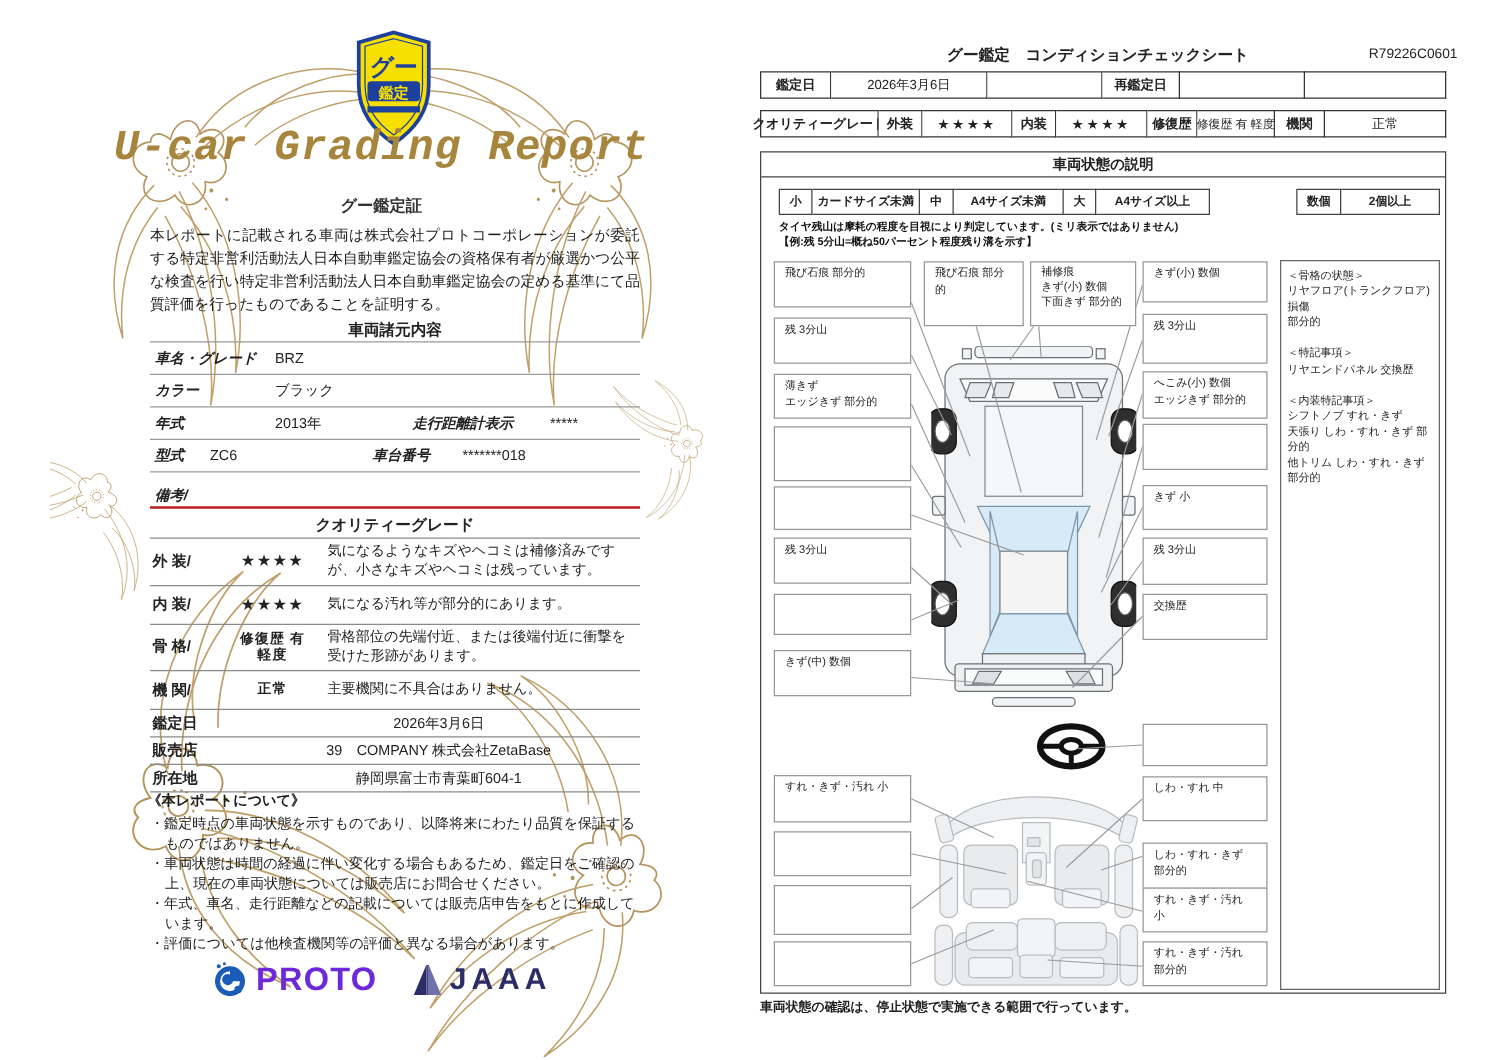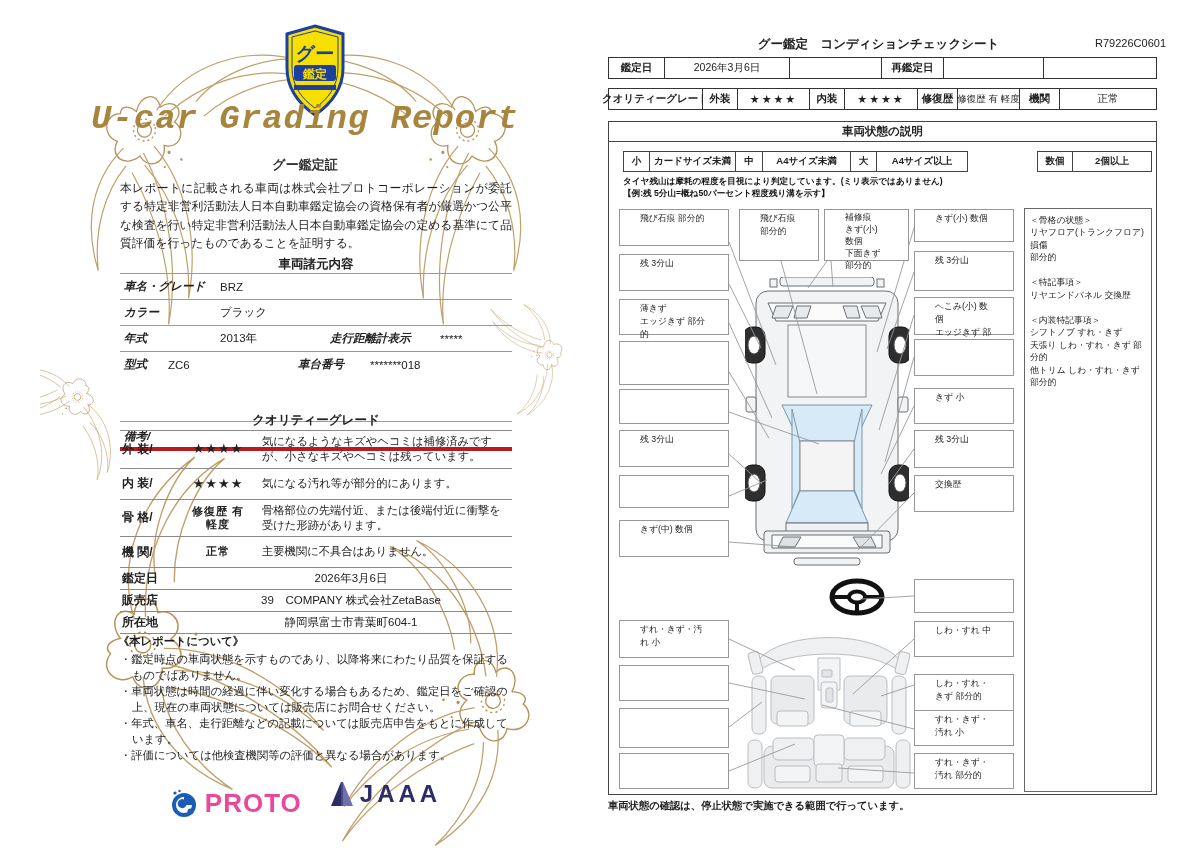--- a/index.html
+++ b/index.html
@@ -16,61 +16,61 @@
   .lp-title{
     position:absolute;left:0;top:100px;width:530px;text-align:center;
     font-family:Liberation Mono, monospace;font-style:italic;font-weight:bold;
     font-size:34px;color:#a8853c;letter-spacing:1px;
   }
   .lp-subtitle{position:absolute;left:0;top:156px;width:530px;text-align:center;font-weight:bold;font-size:13px;color:#333;}
   .lp-intro{position:absolute;left:80px;top:179px;width:392px;font-size:11.8px;line-height:1.55;text-align:justify;color:#1c1c1c;}
   .lp-spec-header{position:absolute;left:80px;top:256px;width:392px;text-align:center;font-weight:bold;font-size:12.5px;}
   .spec{position:absolute;left:80px;top:273px;width:392px;font-size:11.5px;}
   .spec-row{display:flex;align-items:center;border-top:1px solid #9a9a9a;min-height:26px;padding:1px 4px;box-sizing:border-box;}
-  .spec-row:last-child{border-bottom:4px solid #b91c1c;min-height:30px;align-items:center;padding-top:5px;margin-top:44px;}
+  .spec-row:last-child{border-bottom:2px solid #b91c1c;min-height:30px;align-items:flex-end;padding-top:5px;}
   .spec-label{width:96px;font-weight:bold;flex:none;font-style:italic;}
   .spec-label.narrow{width:44px;}
   .spec-val{flex:none;}
   .lp-grade-header{position:absolute;left:80px;top:412px;width:392px;text-align:center;font-weight:bold;font-size:12.5px;}
   .grades{position:absolute;left:80px;top:430px;width:392px;font-size:11.3px;}
   .grade-row{display:flex;align-items:center;border-top:1px solid #8a8a8a;padding:3px 2px;box-sizing:border-box;min-height:31px;}
   .grade-label{width:52px;font-weight:bold;font-size:12px;flex:none;}
   .grade-val{width:88px;flex:none;text-align:center;font-weight:bold;font-size:13px;letter-spacing:1px;white-space:pre-line;line-height:1.2;}
   .grade-val.small{font-size:11px;font-weight:bold;}
   .grade-desc{flex:1;line-height:1.35;}
   .meta-row{display:flex;align-items:center;border-top:1px solid #8a8a8a;min-height:22px;padding:2px;box-sizing:border-box;}
   .meta-row:last-child{border-bottom:1px solid #8a8a8a;}
   .meta-label{width:70px;font-weight:bold;font-size:12px;flex:none;}
   .meta-val{flex:1;text-align:center;font-size:11.5px;}
   .lp-about{position:absolute;left:78px;top:633px;width:400px;font-size:11.3px;line-height:1.42;color:#1c1c1c;}
   .about-header{font-weight:bold;margin-bottom:2px;}
   .about-item{padding-left:14px;text-indent:-12px;}
   .lp-logos{position:absolute;left:0;top:768px;width:530px;display:flex;justify-content:center;align-items:center;gap:28px;}
-  .logo-proto{display:flex;align-items:center;gap:6px;font-weight:bold;font-size:26px;color:#ec4899;letter-spacing:1px;margin-top:20px;}
+  .logo-proto{display:flex;align-items:center;gap:6px;font-weight:bold;font-size:26px;color:#6d28d9;letter-spacing:1px;}
   .logo-jaaa{display:flex;align-items:center;gap:6px;font-weight:bold;font-size:24px;color:#2c2c66;letter-spacing:4px;}
 
   
   #right-page{position:absolute;left:600px;top:0;width:580px;height:848px;font-size:11px;}
   .rp-title{position:absolute;left:0;top:36px;width:557px;text-align:center;font-weight:bold;font-size:12.5px;}
   .rp-code{position:absolute;right:14px;top:37px;font-size:11px;}
   .rp-table{position:absolute;left:8px;display:flex;}
   .cell{border:1px solid #333;border-left:none;height:22px;display:flex;align-items:center;justify-content:center;
         font-size:10.5px;box-sizing:border-box;background:#fff;white-space:nowrap;}
   .cell.first{border-left:1px solid #333;}
   .cell.stars{letter-spacing:2px;font-size:11px;}
   .section{position:absolute;left:8px;top:121px;width:549px;height:674px;border:1.5px solid #444;box-sizing:border-box;}
   .section-title{position:absolute;left:0;top:0;width:100%;height:20px;border-bottom:1px solid #444;
         display:flex;align-items:center;justify-content:center;font-weight:bold;font-size:11.5px;box-sizing:border-box;}
   .legend{position:absolute;top:29px;display:flex;}
   .lcell{border:1px solid #444;border-left:none;height:21px;display:flex;align-items:center;justify-content:center;
         font-size:9.5px;font-weight:bold;box-sizing:border-box;}
   .lcell.first{border-left:1px solid #444;}
   .tire-note{position:absolute;left:14px;top:54px;font-size:8.6px;font-weight:bold;line-height:1.35;color:#111;}
   .ab{position:absolute;width:110px;border:1px solid #979797;background:#fff;font-size:8.8px;line-height:1.5;
-      padding:2px 20px;box-sizing:border-box;white-space:pre-line;}
+      padding:2px 8px;box-sizing:border-box;white-space:pre-line;}
   .ab.r{width:100px;}
   .remarks{position:absolute;left:415px;top:86px;width:128px;height:584px;border:1px solid #666;
       font-size:8.8px;line-height:1.42;padding:5px 5px;box-sizing:border-box;white-space:pre-line;}
   .rp-footer{position:absolute;left:8px;top:799px;font-size:10.3px;font-weight:bold;}
   #connector-lines{position:absolute;left:0;top:0;pointer-events:none;}
 </style>
 </head>
 <body>
 
 <div id="left-page">

